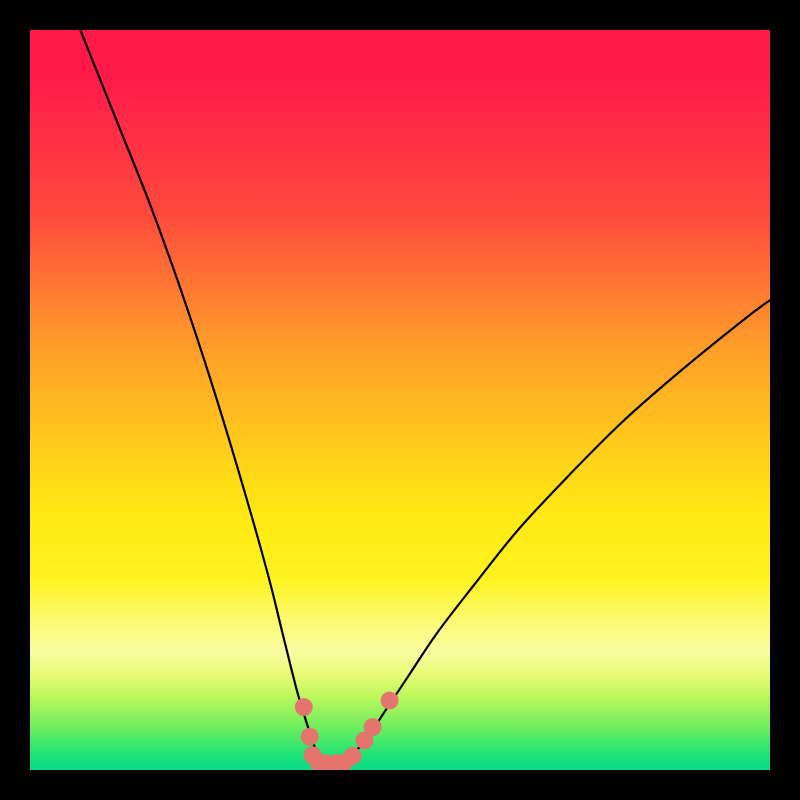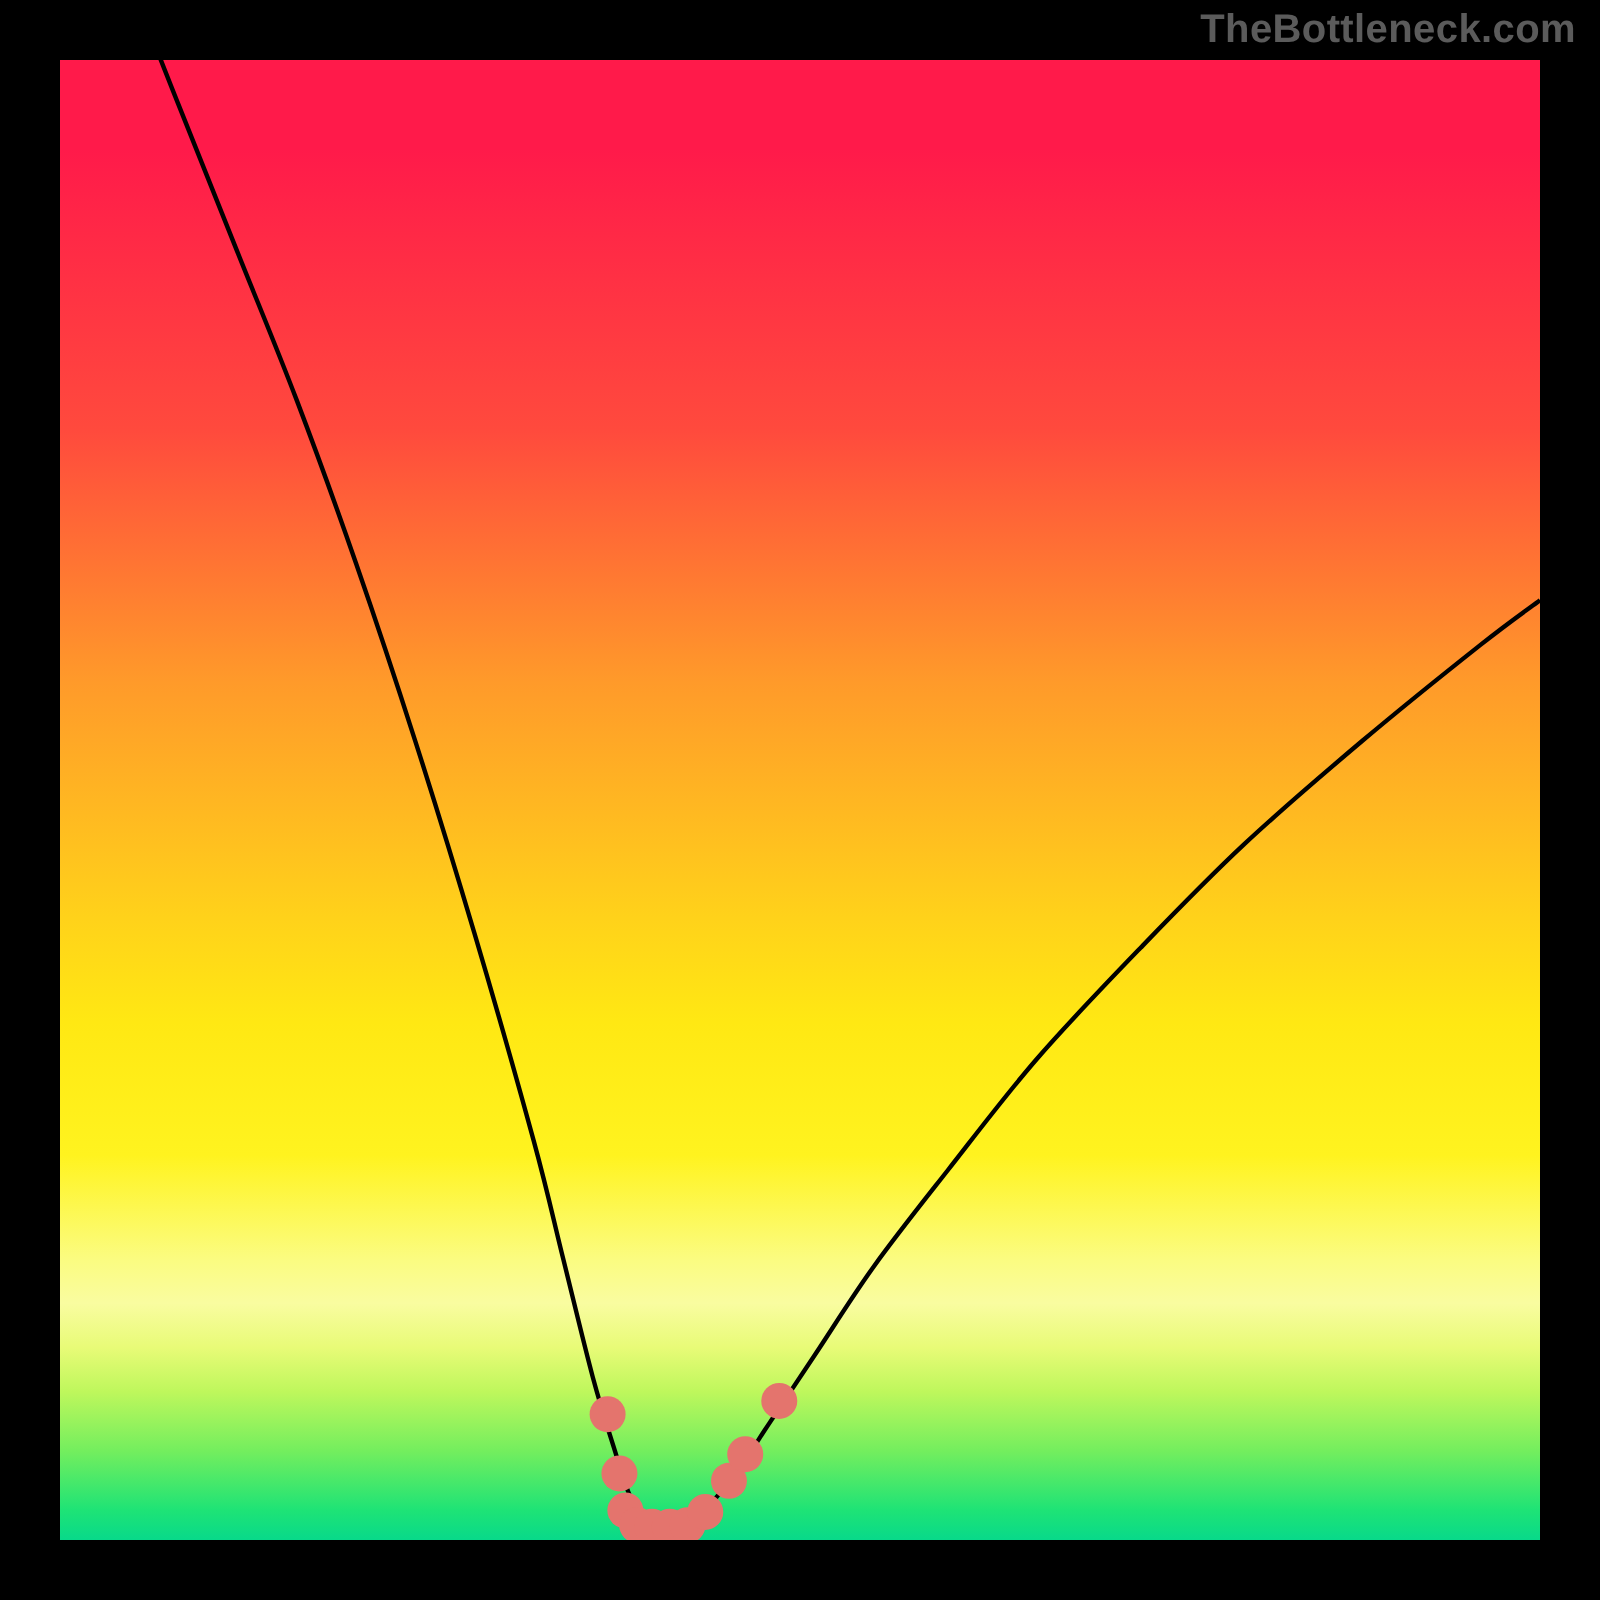--- a/index.html
+++ b/index.html
@@ -66,21 +66,20 @@
     left: 0;
     width: 740px;
     height: 740px;
     z-index: 3;
   }
 </style>
 </head>
 <body>
 
 <div class="frame">
-  <div class="watermark">TheBottleneck.com</div>
   <div class="plot-area">
     <div class="gradient"></div>
     <svg class="curve" viewBox="0 0 740 740" preserveAspectRatio="none">
       <path id="curve-path" fill="none" stroke="#000000" stroke-width="2.2" d="M 0.00 -118.40 C 4.93 -107.30, 19.73 -75.23, 29.60 -51.80 C 39.47 -28.37, 49.33 -2.47, 59.20 22.20 C 69.07 46.87, 78.93 71.53, 88.80 96.20 C 98.67 120.87, 108.53 144.30, 118.40 170.20 C 128.27 196.10, 138.13 223.23, 148.00 251.60 C 157.87 279.97, 167.73 309.57, 177.60 340.40 C 187.47 371.23, 197.33 403.30, 207.20 436.60 C 217.07 469.90, 229.40 513.07, 236.80 540.20 C 244.20 567.33, 246.67 579.67, 251.60 599.40 C 256.53 619.13, 262.08 642.57, 266.40 658.60 C 270.72 674.63, 274.42 685.73, 277.50 695.60 C 280.58 705.47, 282.43 712.00, 284.90 717.80 C 287.37 723.60, 289.83 727.67, 292.30 730.38 C 294.77 733.09, 297.23 733.46, 299.70 734.08 C 302.17 734.70, 304.63 734.70, 307.10 734.08 C 309.57 733.46, 311.42 732.48, 314.50 730.38 C 317.58 728.28, 321.28 726.06, 325.60 721.50 C 329.92 716.94, 335.47 709.78, 340.40 703.00 C 345.33 696.22, 349.03 690.05, 355.20 680.80 C 361.37 671.55, 368.77 660.45, 377.40 647.50 C 386.03 634.55, 395.90 618.52, 407.00 603.10 C 418.10 587.68, 430.43 572.27, 444.00 555.00 C 457.57 537.73, 472.37 518.00, 488.40 499.50 C 504.43 481.00, 522.93 461.88, 540.20 444.00 C 557.47 426.12, 573.50 409.47, 592.00 392.20 C 610.50 374.93, 631.47 357.05, 651.20 340.40 C 670.93 323.75, 695.60 304.02, 710.40 292.30 C 725.20 280.58, 735.07 273.80, 740.00 270.10"></path>
       <g id="markers">
           <circle cx="273.80" cy="677.10" r="9" fill="#e4746d" stroke="#c9585a" stroke-width="0"></circle>
           <circle cx="279.72" cy="706.70" r="9" fill="#e4746d" stroke="#c9585a" stroke-width="0"></circle>
           <circle cx="282.68" cy="725.20" r="9" fill="#e4746d" stroke="#c9585a" stroke-width="0"></circle>
           <circle cx="288.60" cy="732.60" r="9" fill="#e4746d" stroke="#c9585a" stroke-width="0"></circle>
           <circle cx="296.00" cy="733.34" r="9" fill="#e4746d" stroke="#c9585a" stroke-width="0"></circle>

